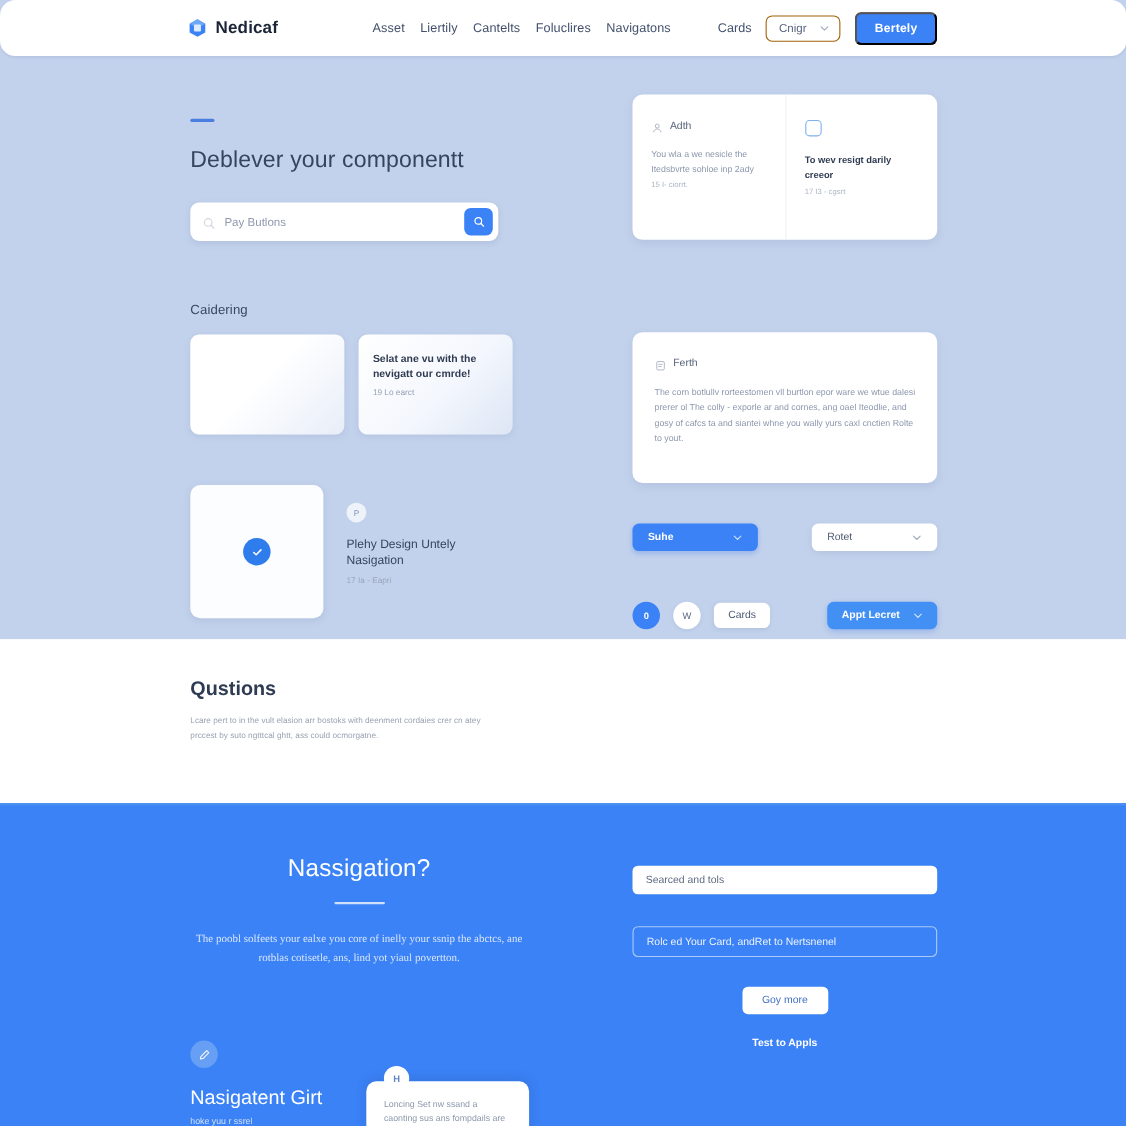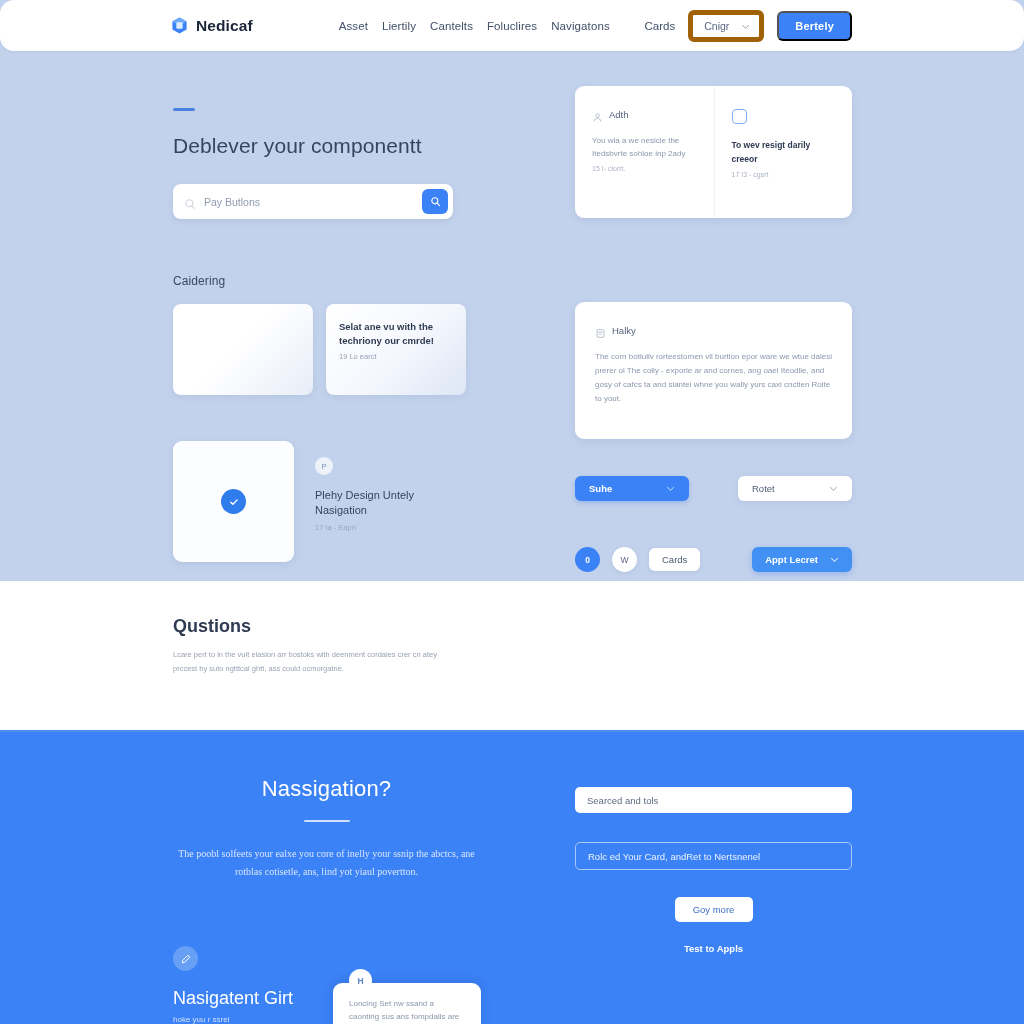--- a/index.html
+++ b/index.html
@@ -24,21 +24,21 @@
   }
   .brand { display: flex; align-items: center; gap: 7px; margin-left: 170px; }
   .brand-mark { width: 19px; height: 19px; display: block; }
   .brand-name { font-size: 15.5px; font-weight: 700; color: #1b2438; letter-spacing: .1px; }
   .nav { display: flex; align-items: flex-start; gap: 14px; margin-left: 86px; }
   .nav-link { font-size: 11.5px; color: #42506b; letter-spacing: .1px; white-space: nowrap; }
   .header-right { display: flex; align-items: center; gap: 13px; margin-left: auto; margin-right: 172px; }
   .hr-link { font-size: 11.5px; color: #42506b; }
   .hr-select {
     display: flex; align-items: center; gap: 12px;
-    border: 5px solid #a16207; border-radius: 6px;
+    border: 1px solid #a16207; border-radius: 6px;
     padding: 5px 9px 5px 11px; background: #fff;
     font-size: 10.5px; color: #5a6782;
   }
   .hr-btn {
     background: #3b82f6; color: #fff; border-radius: 6px;
     padding: 7px 16px; font-size: 11px; font-weight: 700;
     letter-spacing: .2px;
   }
   .caret { width: 9px; height: 9px; display: block; opacity: .75; }
 
@@ -330,21 +330,21 @@
             </svg>
         </span>
       </div>
     </div>
 
     <div class="gallery">
       <div class="sec-label">Caidering</div>
       <div class="gal-row">
         <div class="gal-card"></div>
         <div class="gal-card b">
-          <div class="gal-h">Selat ane vu with the techriony our cmrde!</div>
+          <div class="gal-h">Selat ane vu with the nevigatt our cmrde!</div>
           <div class="gal-m">19 Lo earct</div>
         </div>
       </div>
     </div>
 
     <div class="feature">
       <div class="feature-tile">
         <span class="check-circle">
           <svg viewBox="0 0 16 16">
               <path d="M3.6 8.3 6.5 11.1 12.3 5.2" fill="none" stroke="#fff" stroke-width="1.8" stroke-linecap="round" stroke-linejoin="round"></path>
@@ -382,21 +382,21 @@
     </div>
 
     <div class="panel-wide">
       <div class="ph-head">
         <span class="ph-ico">
           <svg viewBox="0 0 16 16" width="11" height="11">
               <rect x="3" y="2.5" width="10" height="11" rx="1.6" fill="none" stroke="#6f7d96" stroke-width="1.2"></rect>
               <path d="M5.6 6.2h4.8M5.6 9h3.4" stroke="#6f7d96" stroke-width="1.1" stroke-linecap="round"></path>
             </svg>
         </span>
-        <span class="ph-title">Halky</span>
+        <span class="ph-title">Ferth</span>
       </div>
       <div class="ph-body">The corn botlullv rorteestomen vll burtlon epor ware we wtue dalesi prerer ol The colly - exporle ar and cornes, ang oael Iteodlie, and gosy of cafcs ta and siantei whne you wally yurs caxl cnctien Rolte to yout.</div>
     </div>
 
     <div class="ctl-row">
       <div class="ctl blue">
         <span>Suhe</span>
         <span class="caret">
           <svg viewBox="0 0 12 12" width="9" height="9">
               <path d="M2 4.5 6 8.5 10 4.5" fill="none" stroke="#ffffff" stroke-width="1.3" stroke-linecap="round"></path>

